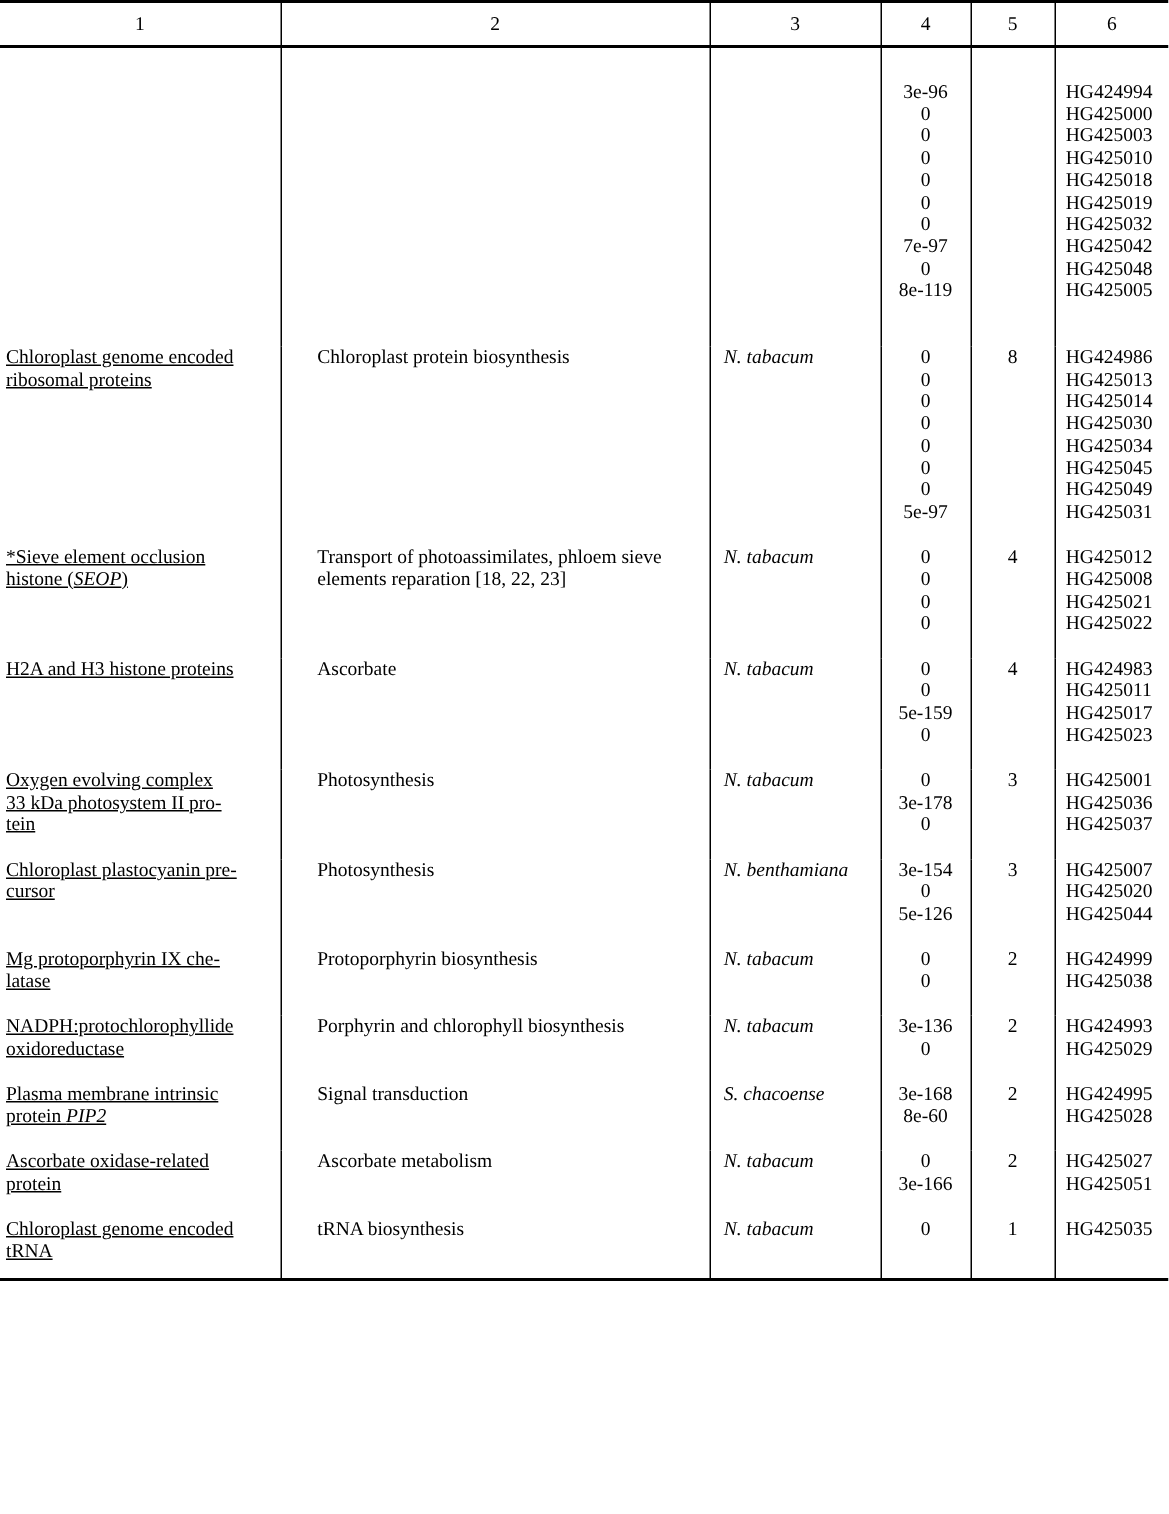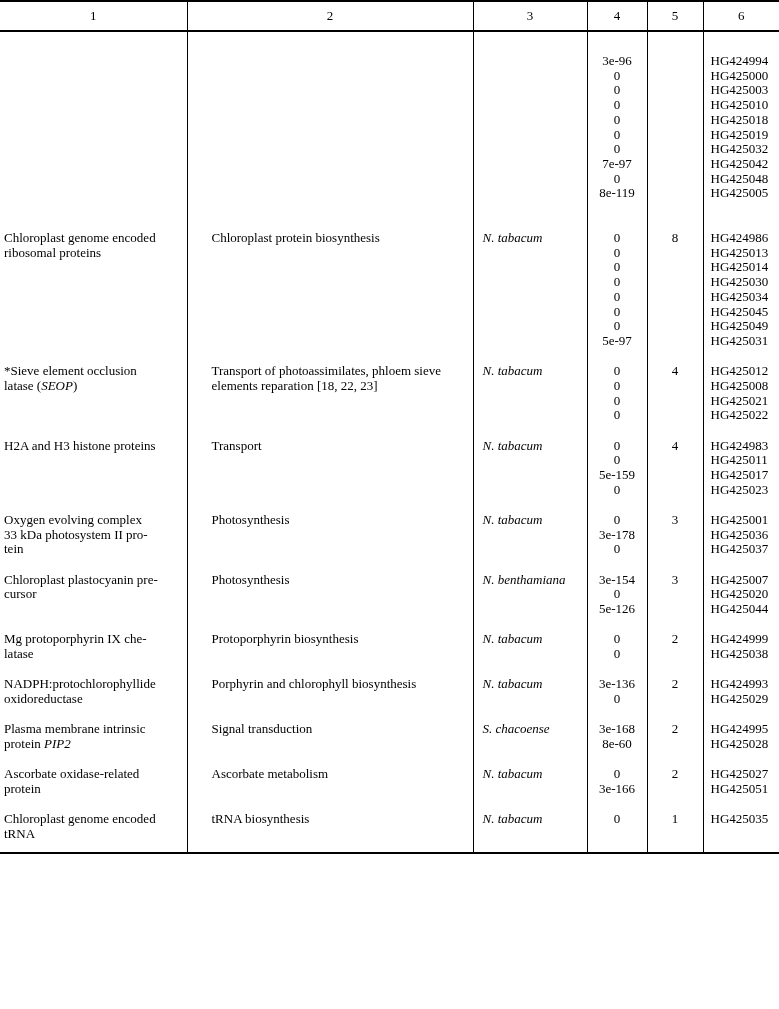--- a/index.html
+++ b/index.html
@@ -35,21 +35,21 @@
 
   tbody td {
     vertical-align: top;
     font-size: 13px;
     line-height: 14.7px;
     padding-bottom: 15.6px;
   }
   tr.first-block td { padding-top: 22px; padding-bottom: 30px; margin-top: 39px; }
   tr.last-block td  { padding-bottom: 10px; }
 
-  td.c1 { padding-left: 4px;  padding-right: 3px; }
+  td.c1 { padding-left: 4px;  padding-right: 3px; text-decoration: underline; }
   td.c2 { padding-left: 24px;  padding-right: 6px; }
   td.c3 { padding-left: 9px;  padding-right: 4px; font-family: Liberation Serif, serif; }
   td.c4 { text-align: center; }
   td.c5 { text-align: center; }
   td.c6 { padding-left: 7px; }
 
   .it { font-style: italic; }
 </style>
 </head>
 <body>
@@ -135,21 +135,21 @@
           <div>HG425030</div>
           <div>HG425034</div>
           <div>HG425045</div>
           <div>HG425049</div>
           <div>HG425031</div>
         </td>
       </tr>
       <tr>
         <td class="c1">
           <div>*Sieve element occlusion</div>
-          <div><span>latase (</span><span class="it">SEOP</span><span>)</span></div>
+          <div><span>histone (</span><span class="it">SEOP</span><span>)</span></div>
         </td>
         <td class="c2">
           <div>Transport of photoassimilates, phloem sieve</div>
           <div>elements reparation [18, 22, 23]</div>
         </td>
         <td class="c3">
           <div class="it">N. tabacum</div>
         </td>
         <td class="c4">
           <div>0</div>
@@ -165,21 +165,21 @@
           <div>HG425008</div>
           <div>HG425021</div>
           <div>HG425022</div>
         </td>
       </tr>
       <tr>
         <td class="c1">
           <div>H2A and H3 histone proteins</div>
         </td>
         <td class="c2">
-          <div>Transport</div>
+          <div>Ascorbate</div>
         </td>
         <td class="c3">
           <div class="it">N. tabacum</div>
         </td>
         <td class="c4">
           <div>0</div>
           <div>0</div>
           <div>5e-159</div>
           <div>0</div>
         </td>

